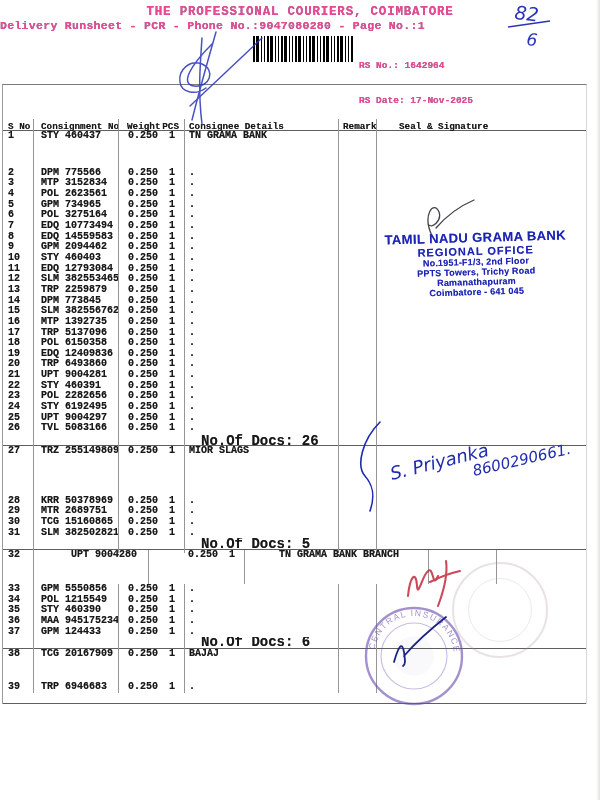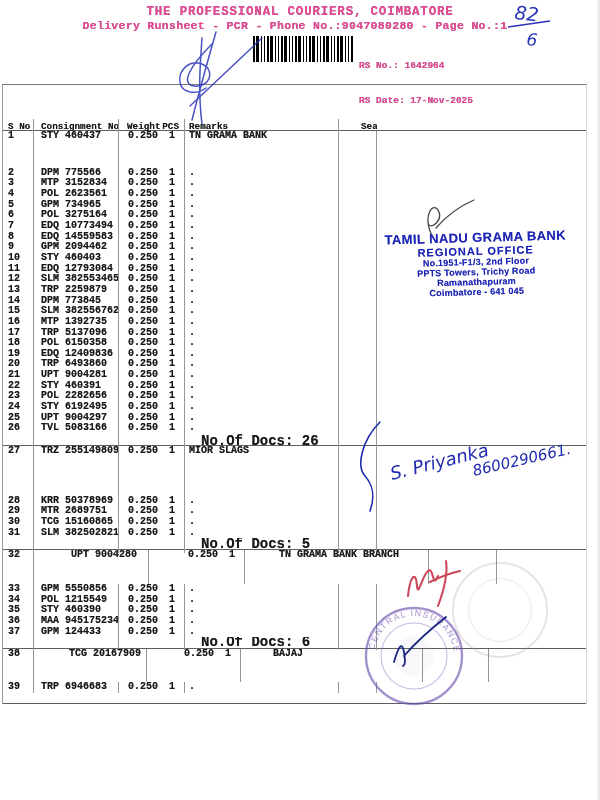--- a/index.html
+++ b/index.html
@@ -4,21 +4,21 @@
 <style>
   html,body{margin:0;padding:0;}
   body{width:600px;height:800px;background:#f4f4f2;position:relative;overflow:hidden;
        font-family:"Liberation Mono", monospace;}
   .page{position:absolute;left:0;top:0;width:600px;height:800px;background:#ffffff;}
   .edge{position:absolute;right:0;top:0;bottom:0;width:4px;
         background:linear-gradient(90deg,#ffffff,#e2e2df);}
   .print{color:#ec4899;font-weight:700;text-shadow:0 0 .3px rgba(20,20,20,.65);}
   .title{position:absolute;left:0;top:5px;width:600px;text-align:center;
          font-size:12.5px;letter-spacing:.8px;}
-  .subtitle{position:absolute;left:0;top:19px;width:590px;text-align:center;
+  .subtitle{position:absolute;left:0;top:19px;width:590px;
             font-size:11.5px;letter-spacing:.3px;}
   .meta{position:absolute;left:8px;top:36px;font-size:10px;line-height:12.2px;white-space:pre;}
   .barcode{position:absolute;left:253px;top:36px;width:100px;height:26px;
      background:repeating-linear-gradient(90deg,#000 0 2px,#fff 2px 3px,#000 3px 6px,
      #fff 6px 8px,#000 8px 9px,#fff 9px 11px,#000 11px 12px,#fff 12px 14px);}
   .rsblock{position:absolute;left:359px;top:37px;font-size:9.5px;line-height:11.5px;white-space:pre;}
 
   
   .dtable{position:absolute;left:2px;top:84px;width:583px;
           border-top:1px solid #7a7a7a;border-left:1px solid #9a9a9a;border-right:1px solid #d8d8d6;}
@@ -28,21 +28,21 @@
   .trow .c:last-child{border-right:none;}
   .c.sno{padding-left:5px;}
   .c.cn{padding-left:7px;white-space:pre;}
   .c.wp{display:flex;justify-content:space-between;padding:0 9px 0 9px;}
   .c.cg{padding-left:4px;white-space:pre;}
   .thead{border-bottom:1px solid #5e5e5e;margin-top:34px;}
   .thead .c{font-size:9.3px;line-height:15px;height:16px;}
   .thead .c.wp{padding:0 5px 0 8px;}
   .thead .c.seal{padding-left:22px;}
   .group{border-bottom:1px solid #5e5e5e;}
-  .g1 .lead{height:37px;} .g2 .lead{height:50px;} .g3 .lead{height:34px;gap:30px;} .g4 .lead{height:33px;gap:28px;}
+  .g1 .lead{height:37px;} .g2 .lead{height:50px;} .g3 .lead{height:34px;gap:30px;} .g4 .lead{height:33px;}
   .g4{padding-bottom:10px;}
   .docs .c{font-size:14px;border-right:1px solid #969696;}
   .g1 .docs .c{line-height:14px;height:16px;}
   .g2 .docs .c{line-height:13px;height:15px;}
   .g3 .docs .c{line-height:11px;height:13px;}
   .docs .c.cg{padding-left:16px;}
 
   
   .ink{position:absolute;pointer-events:none;}
   .bank-stamp{position:absolute;left:383px;top:230px;width:186px;text-align:center;
@@ -78,20 +78,21 @@
   </svg>
 
   <div class="dtable">
     <div class="trow thead">
       <div class="c sno">S No</div>
       <div class="c cn">Consignment No</div>
       <div class="c wp">
         <span>Weight</span>
         <span>PCS</span>
       </div>
+      <div class="c cg">Consignee Details</div>
       <div class="c cg">Remarks</div>
       <div class="c seal">Seal &amp; Signature</div>
     </div>
     <div>
         <div class="group g1">
           <div class="trow lead">
             <div class="c sno">1</div>
             <div class="c cn">STY 460437</div>
             <div class="c wp">
               <span>0.250</span>

